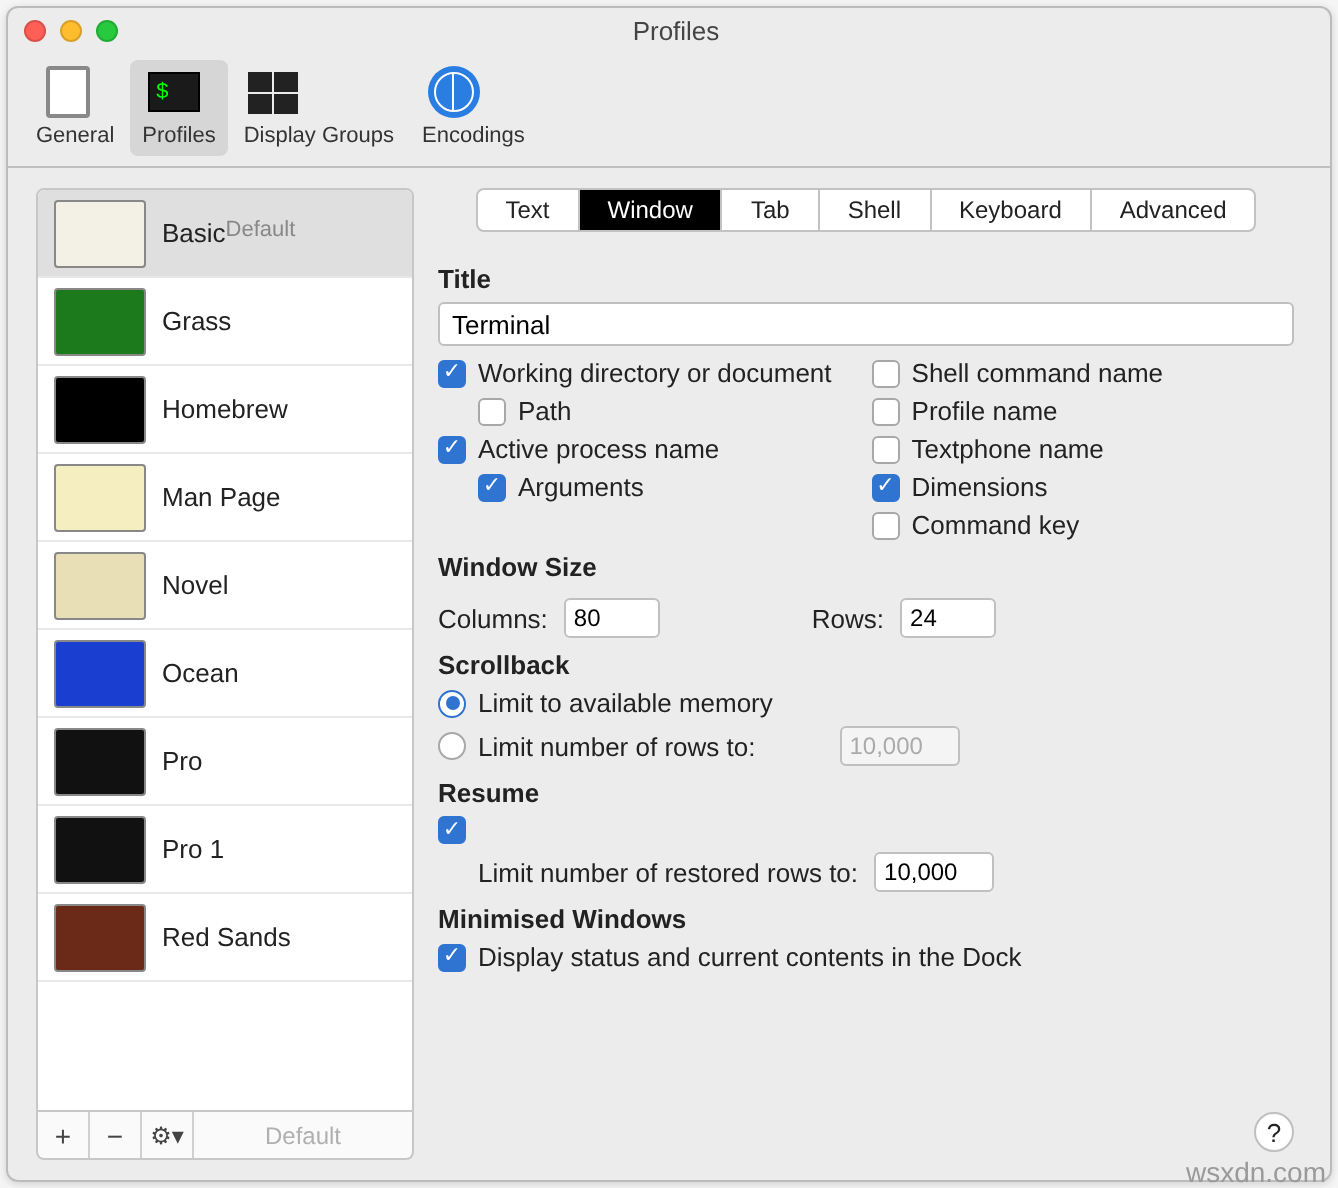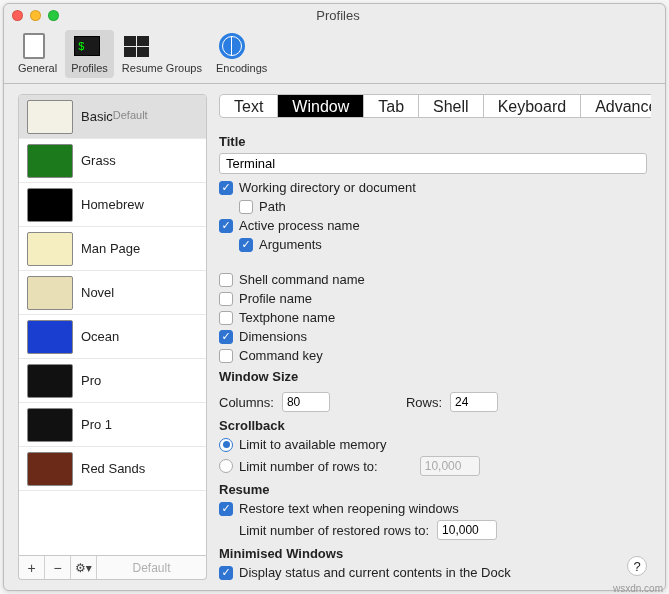--- a/index.html
+++ b/index.html
@@ -31,41 +31,41 @@
 .thumb { width:46px; height:34px; border:1px solid #888; border-radius:2px; flex-shrink:0; background:#fff; }
 .pr-name-wrap { display:flex; line-height:1.2; }
 .pr-name { font-size:13px; }
 .pr-sub { font-size:11px; color:#888; }
 .sidebar-footer { height:24px; border:1px solid #c7c7c7; border-top:none; background:#fafafa; display:flex; align-items:stretch; border-radius:0 0 4px 4px; }
 .sf-btn { width:26px; border-right:1px solid #d0d0d0; display:flex; align-items:center; justify-content:center; font-size:14px; color:#444; }
 .sf-btn.gear { font-size:12px; }
 .sf-def { flex:1; display:flex; align-items:center; justify-content:center; color:#b0b0b0; font-size:12px; }
 .main { flex:1; display:flex; flex-direction:column; overflow:auto; padding-right:4px; }
 .tabs { display:flex; justify-content:center; margin:0 auto 10px; border:1px solid #c2c2c2; border-radius:4px; overflow:hidden; background:#fff; }
-.tab { padding:3px 14px; font-size:16px; border-right:1px solid #c2c2c2; }
+.tab { padding:3px 14px; font-size:12px; border-right:1px solid #c2c2c2; }
 .tab:last-child { border-right:none; }
 .tab.active { background:#000000; color:#fff; }
 .section-label { font-weight:700; font-size:13px; margin:6px 0 4px; }
 .text-input { width:100%; height:22px; border:1px solid #c0c0c0; border-radius:3px; padding:0 6px; font-size:13px; background:#fff; }
 .num-input { width:48px; height:20px; border:1px solid #c0c0c0; border-radius:3px; padding:0 4px; font-size:12px; background:#fff; }
 .num-input.dis { background:#f4f4f4; color:#aaa; }
-.check-grid { display:flex; gap:20px; margin-top:6px;flex-direction:column; }
+.check-grid { display:flex; gap:20px; margin-top:6px; }
 .col { display:flex; flex-direction:column; gap:4px; }
 .ck { display:flex; align-items:center; gap:6px; font-size:13px; }
 .cb { width:14px; height:14px; border:1px solid #a8a8a8; border-radius:3px; background:#fff; display:flex; align-items:center; justify-content:center; flex-shrink:0; }
 .cb.on { background:#2f74d0; border-color:#2f74d0; }
 .cb.on::after { content:"✓"; color:#fff; font-size:11px; line-height:1; }
 .rb { width:14px; height:14px; border:1px solid #a8a8a8; border-radius:50%; background:#fff; display:flex; align-items:center; justify-content:center; flex-shrink:0; }
 .rb.on { border-color:#2f74d0; }
 .rb.on::after { content:""; width:7px; height:7px; border-radius:50%; background:#2f74d0; }
 .indent { margin-left:20px; }
 .link { color:#2a5db0; font-size:12px; margin-left:20px; }
 .row { display:flex; align-items:center; gap:8px; margin-top:4px; }
 .help { position:absolute; right:22px; bottom:18px; width:20px; height:20px; border:1px solid #bfbfbf; border-radius:50%; display:flex; align-items:center; justify-content:center; font-size:13px; background:#fff; }
-.watermark { position:absolute; right:6px; bottom:0; font-size:10px; color:#9a9a9a; }
+.watermark { position:absolute; right:6px; bottom:0; font-size:14px; color:#9a9a9a; }
 </style>
 </head>
 <body>
 
 <div class="window">
   <div class="titlebar">
     <div class="traffic">
       <div class="dot red"></div>
       <div class="dot yellow"></div>
       <div class="dot green"></div>
@@ -88,21 +88,21 @@
     </div>
     <div class="tb-item">
       <div class="tb-icon">
           <div class="ic-grp">
             <span></span>
             <span></span>
             <span></span>
             <span></span>
           </div>
         </div>
-      <span class="tb-label">Resume Groups</span>
+      <span class="tb-label">Display Groups</span>
     </div>
     <div class="tb-item">
       <div class="tb-icon">
           <div class="ic-enc"></div>
         </div>
       <span class="tb-label">Encodings</span>
     </div>
   </div>
 
   <div class="content">
@@ -245,21 +245,20 @@
       <div class="ck" style="margin-top:4px;">
           <div class="rb"></div>
           <span>Limit number of rows to:</span>
         <span style="width:30px"></span>
         <input class="num-input dis" style="width: 60px;" value="10,000">
       </div>
 
       <div class="section-label">Resume</div>
       <div class="ck">
           <div class="cb on"></div>
-          <span>Restore text when reopening windows</span>
         </div>
       <div class="row indent">
         <span>Limit number of restored rows to:</span>
         <input class="num-input" style="width: 60px;" value="10,000">
       </div>
 
       <div class="section-label">Minimised Windows</div>
       <div class="ck">
           <div class="cb on"></div>
           <span>Display status and current contents in the Dock</span>

